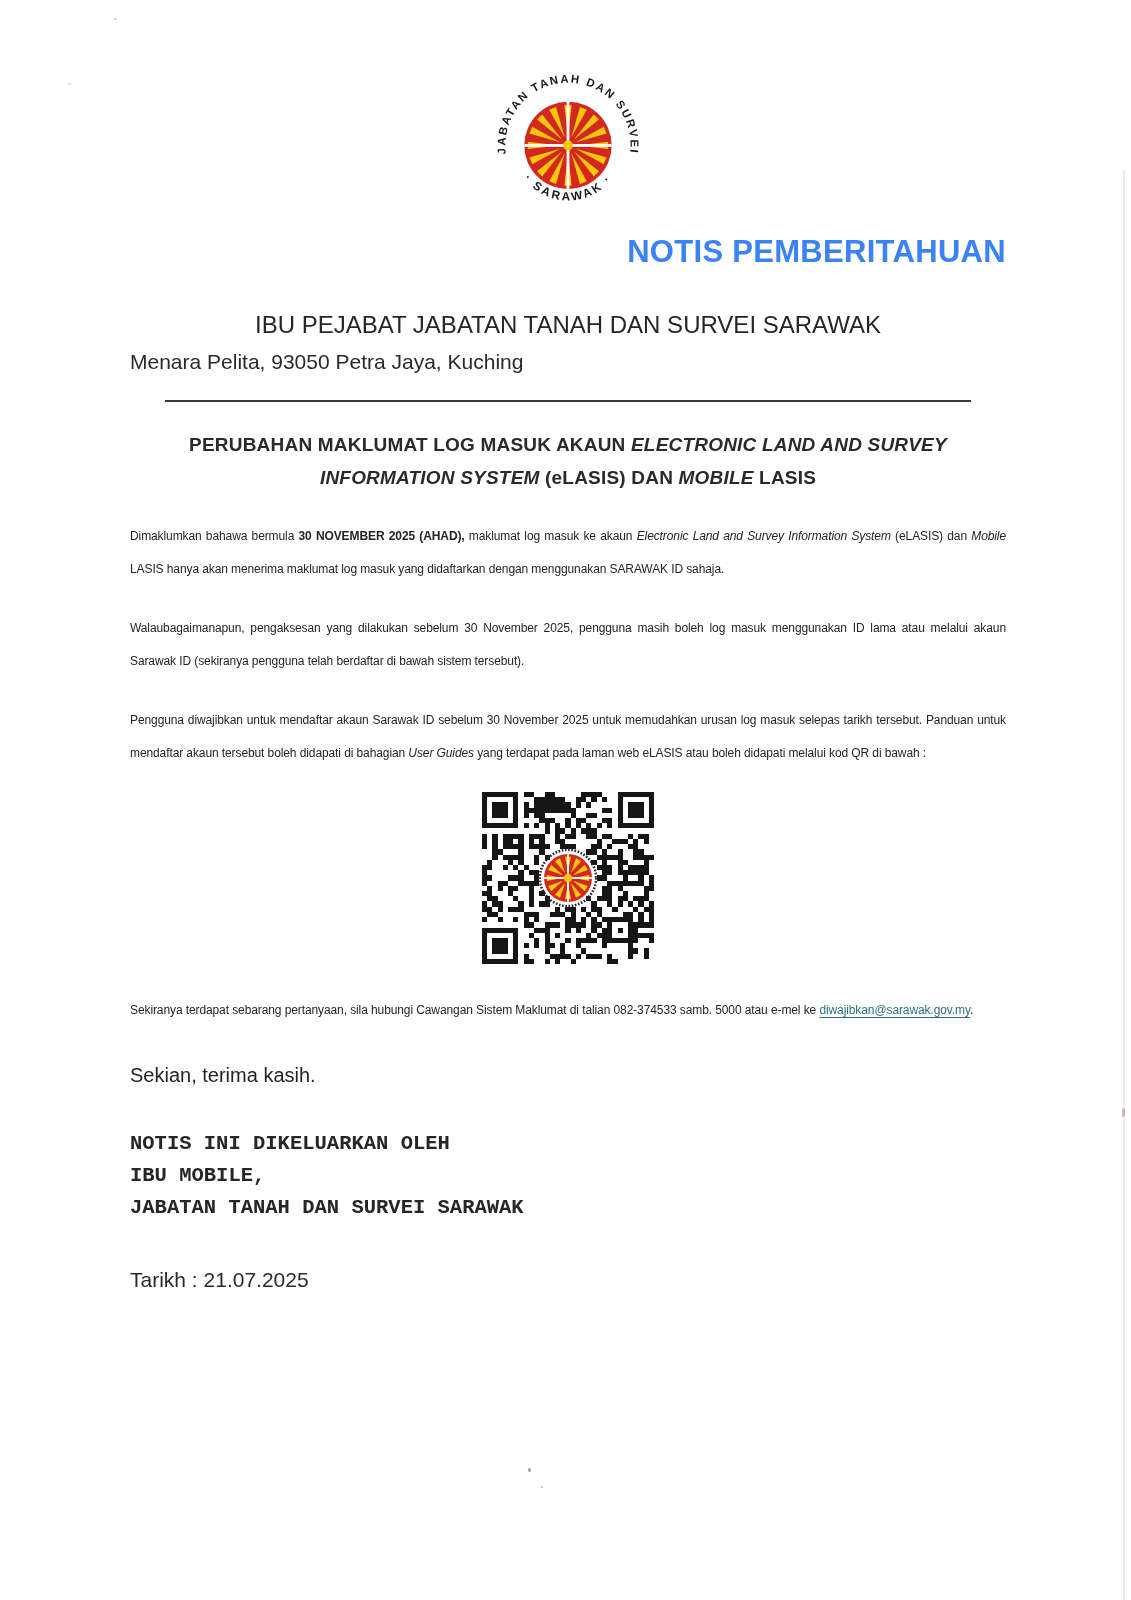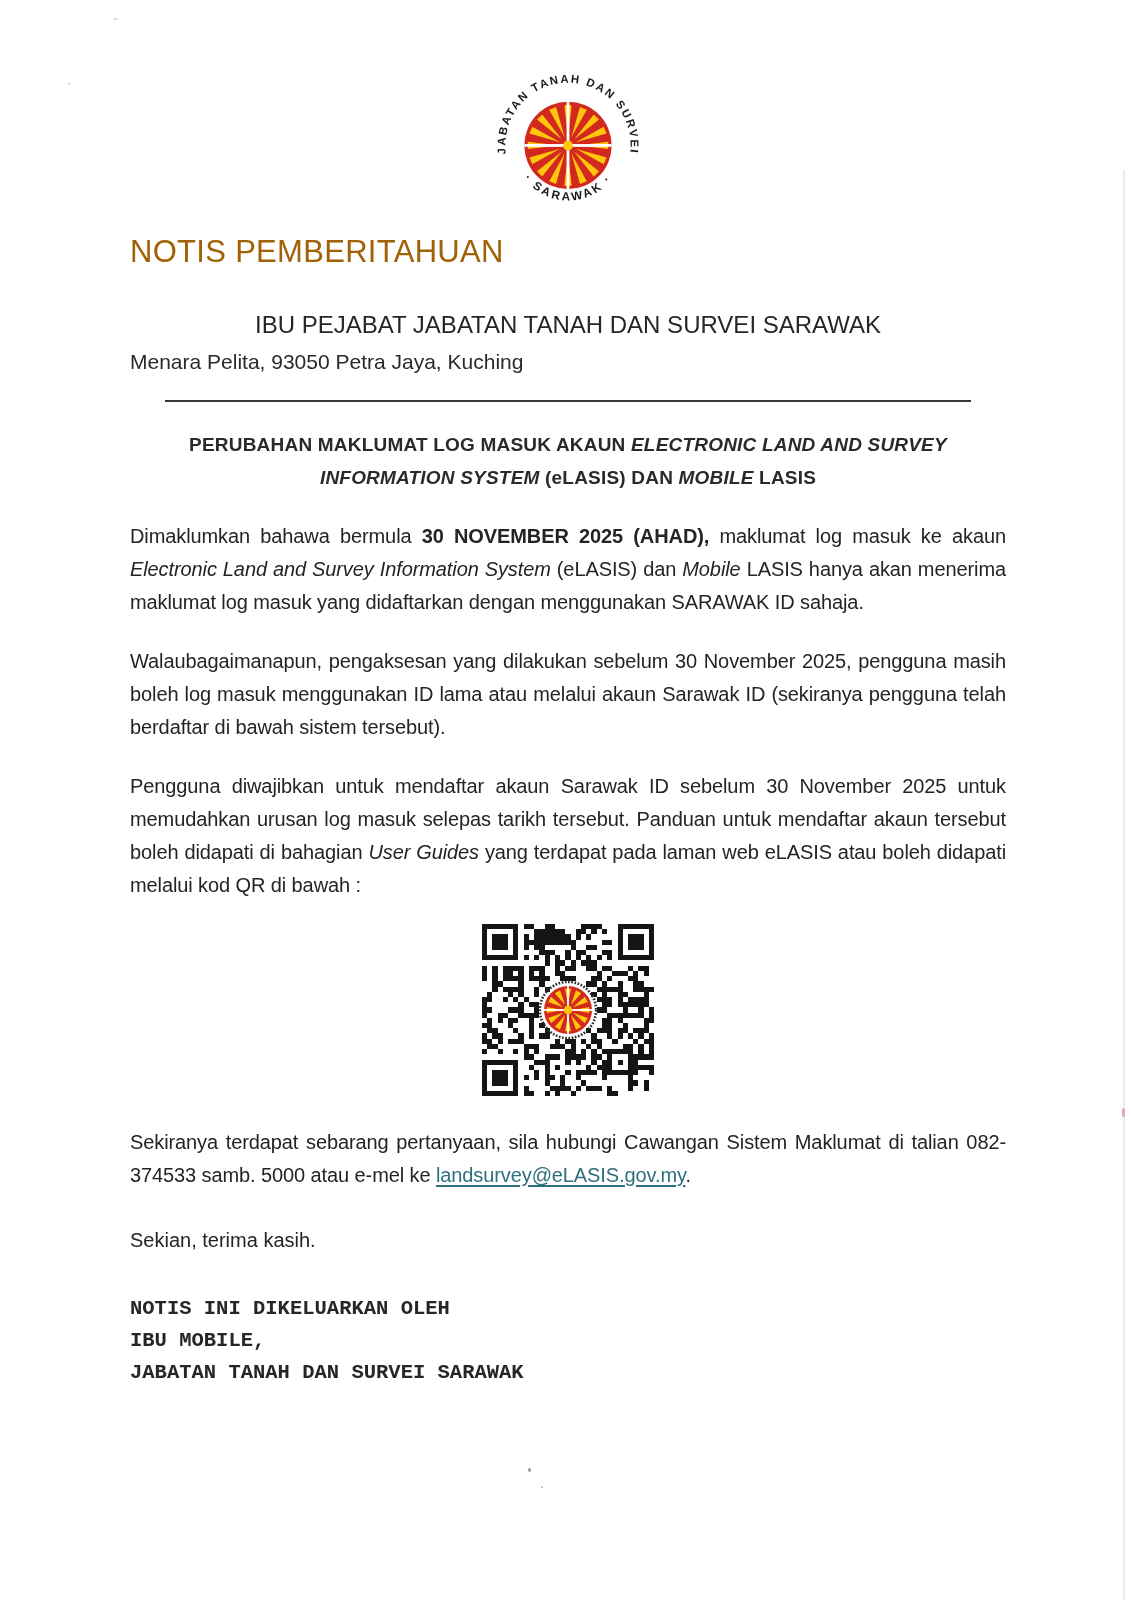--- a/index.html
+++ b/index.html
@@ -10,31 +10,31 @@
     font-family:"Liberation Sans",sans-serif;
     color:#222222;
     overflow:hidden;
   }
   .content{position:absolute;left:130px;top:0;width:876px;}
   .logo-wrap{text-align:center;padding-top:60px;}
   .ring-text{font-family:"Liberation Sans",sans-serif;font-weight:700;fill:#1a1a1a;}
   .ring-top{font-size:12px;letter-spacing:2px;}
   .ring-bottom{font-size:12.5px;letter-spacing:2.6px;}
   .h-title{
-    margin:20px 0 0;text-align:left;
-    font-size:31px;font-weight:400;line-height:36px;letter-spacing:.3px;color:#a16207;
+    margin:20px 0 0;text-align:right;
+    font-size:31px;font-weight:700;line-height:36px;letter-spacing:.3px;color:#3b82f6;
   }
   .h-org{margin:40px 0 0;text-align:center;font-size:24px;font-weight:400;line-height:30px;color:#262626;}
   .h-addr{margin:8px 0 0;font-size:21px;line-height:28px;color:#2a2a2a;}
   .divider{width:806px;margin:24px auto 0;border:none;border-top:2px solid #3a3a3a;height:0;}
   .subject{
     margin:26px 0 0;text-align:center;
     font-size:19px;font-weight:700;line-height:33px;color:#2a2a2a;letter-spacing:.2px;
   }
-  p.body{margin:26px 0 0;font-size:20px;line-height:33px;text-align:justify;color:#242424;letter-spacing:-.1px;}
+  p.body{margin:26px 0 0;font-size:12px;line-height:33px;text-align:justify;color:#242424;letter-spacing:-.1px;}
   .seg-bold{font-weight:700;}
   .seg-italic{font-style:italic;}
   .seg-bold-italic{font-weight:700;font-style:italic;}
   a.seg-link{color:#2e6f7e;text-decoration:underline;text-underline-offset:3px;cursor:pointer;}
   .qr-wrap{text-align:center;margin:22px 0 0;}
   #qr circle, #qr polygon{shape-rendering:auto;}
   .closing{margin:32px 0 17px;font-size:20px;line-height:33px;color:#242424;}
   .issued{margin:36px 0 0;font-size:20.5px;font-weight:700;line-height:32px;color:#262626;font-family:Liberation Mono, monospace;}
   .date-line{margin:44px 0 0;font-size:21px;color:#2a2a2a;}
   .artifact{position:absolute;pointer-events:none;}
@@ -508,25 +508,26 @@
           <polygon points="15.55,17.05 13.27,19.02 12.70,18.04" fill="#ffc60b"></polygon>
           <polygon points="15.40,16.50 12.44,17.07 12.44,15.93" fill="#ffc60b"></polygon>
           <polygon points="15.55,15.95 12.70,14.96 13.27,13.98" fill="#ffc60b"></polygon>
           <polygon points="15.95,15.55 13.98,13.27 14.96,12.70" fill="#ffc60b"></polygon>
           <rect x="16.33" y="11.9" width="0.34" height="9.2" fill="#fff"></rect>
           <rect x="11.9" y="16.33" width="9.2" height="0.34" fill="#fff"></rect>
           <circle cx="16.5" cy="16.5" r="0.8" fill="#ffc60b"></circle>
         </svg>
     </div>
 
-    <p class="body"><span class="seg-normal">Sekiranya terdapat sebarang pertanyaan, sila hubungi Cawangan Sistem Maklumat di talian 082-374533 samb. 5000 atau e-mel ke </span><a class="seg-link" href="#">landsurvey@eLASIS.gov.my</a><span class="seg-normal">.</span></p>
+    <p class="body"><span class="seg-normal">Sekiranya terdapat sebarang pertanyaan, sila hubungi Cawangan Sistem Maklumat di talian 082-374533 samb. 5000 atau e-mel ke </span><a class="seg-link" href="#">diwajibkan@sarawak.gov.my</a><span class="seg-normal">.</span></p>
 
     <div class="closing">Sekian, terima kasih.</div>
 
     <div class="issued">
         <div>NOTIS INI DIKELUARKAN OLEH</div>
         <div>IBU MOBILE,</div>
         <div>JABATAN TANAH DAN SURVEI SARAWAK</div>
       </div>
 
+    <div class="date-line">Tarikh : 21.07.2025</div>
 
   </div>
 </div>
 
 </body></html>

